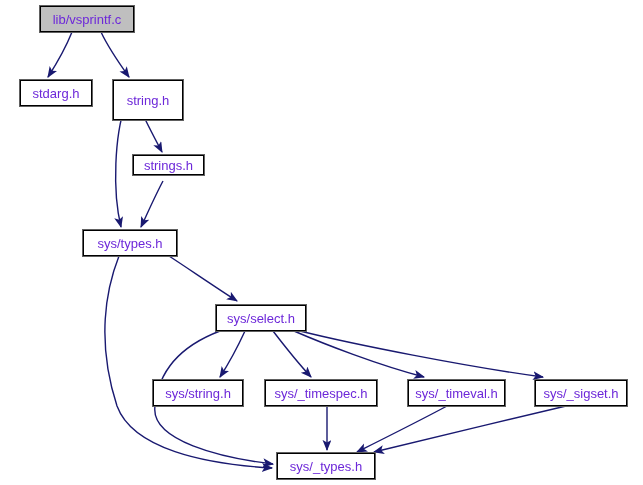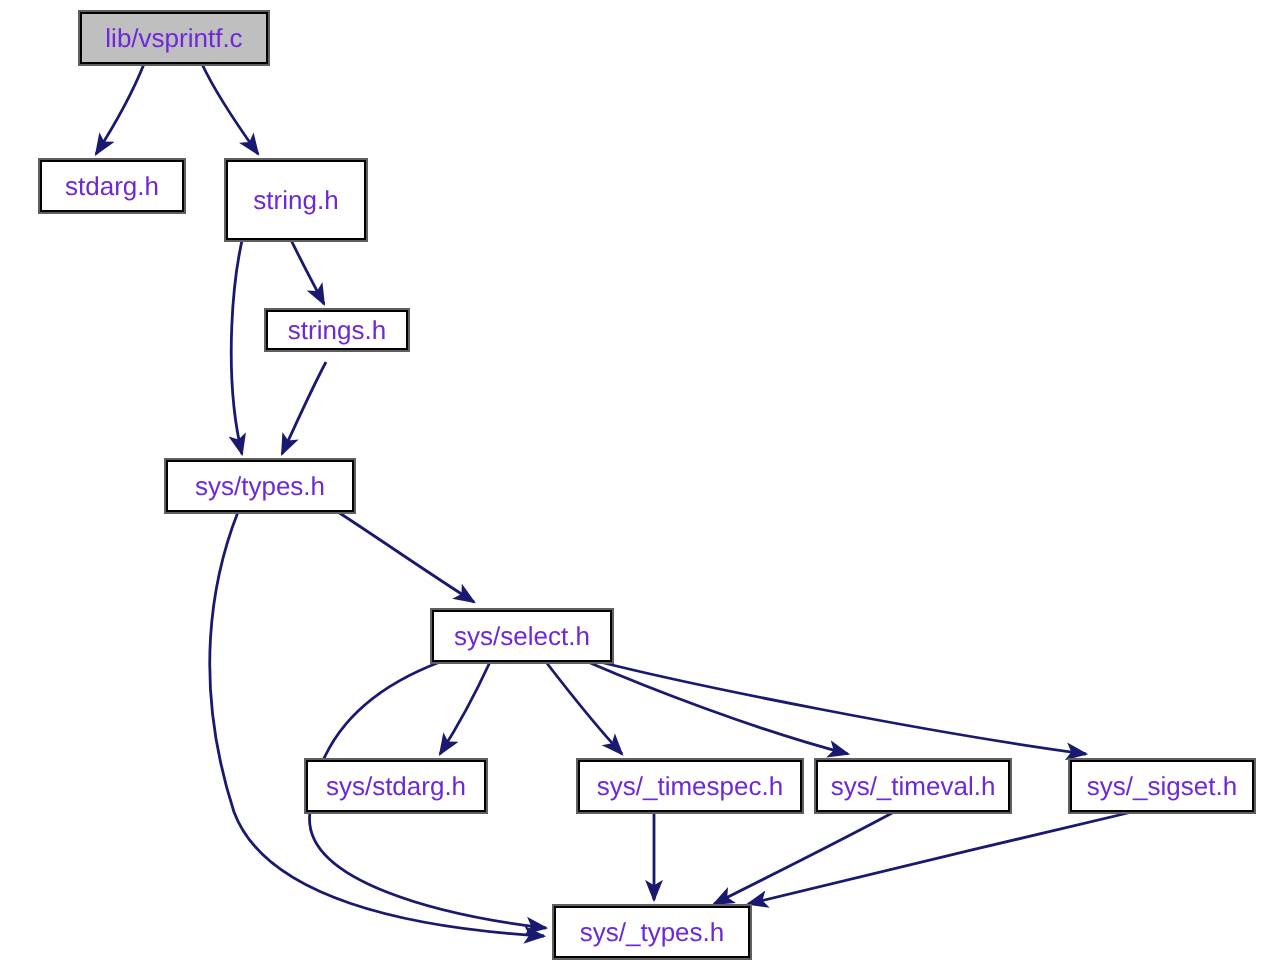--- a/index.html
+++ b/index.html
@@ -95,24 +95,24 @@
 
   <div class="node" style="left:83px; top:230px; width:94px; height:26px;">
     <span class="node-label">sys/types.h</span>
   </div>
 
   <div class="node" style="left:216px; top:305px; width:90px; height:26px;">
     <span class="node-label">sys/select.h</span>
   </div>
 
   <div class="node" style="left:153px; top:380px; width:90px; height:26px;">
-    <span class="node-label">sys/stdarg.h</span>
+    <span class="node-label">sys/string.h</span>
   </div>
 
-  <div class="node" style="left:265px; top:380px; width:112px; height:26px;margin-left:24px;">
+  <div class="node" style="left:265px; top:380px; width:112px; height:26px;">
     <span class="node-label">sys/_timespec.h</span>
   </div>
 
   <div class="node" style="left:408px; top:380px; width:97px; height:26px;">
     <span class="node-label">sys/_timeval.h</span>
   </div>
 
   <div class="node" style="left:535px; top:380px; width:92px; height:26px;">
     <span class="node-label">sys/_sigset.h</span>
   </div>

